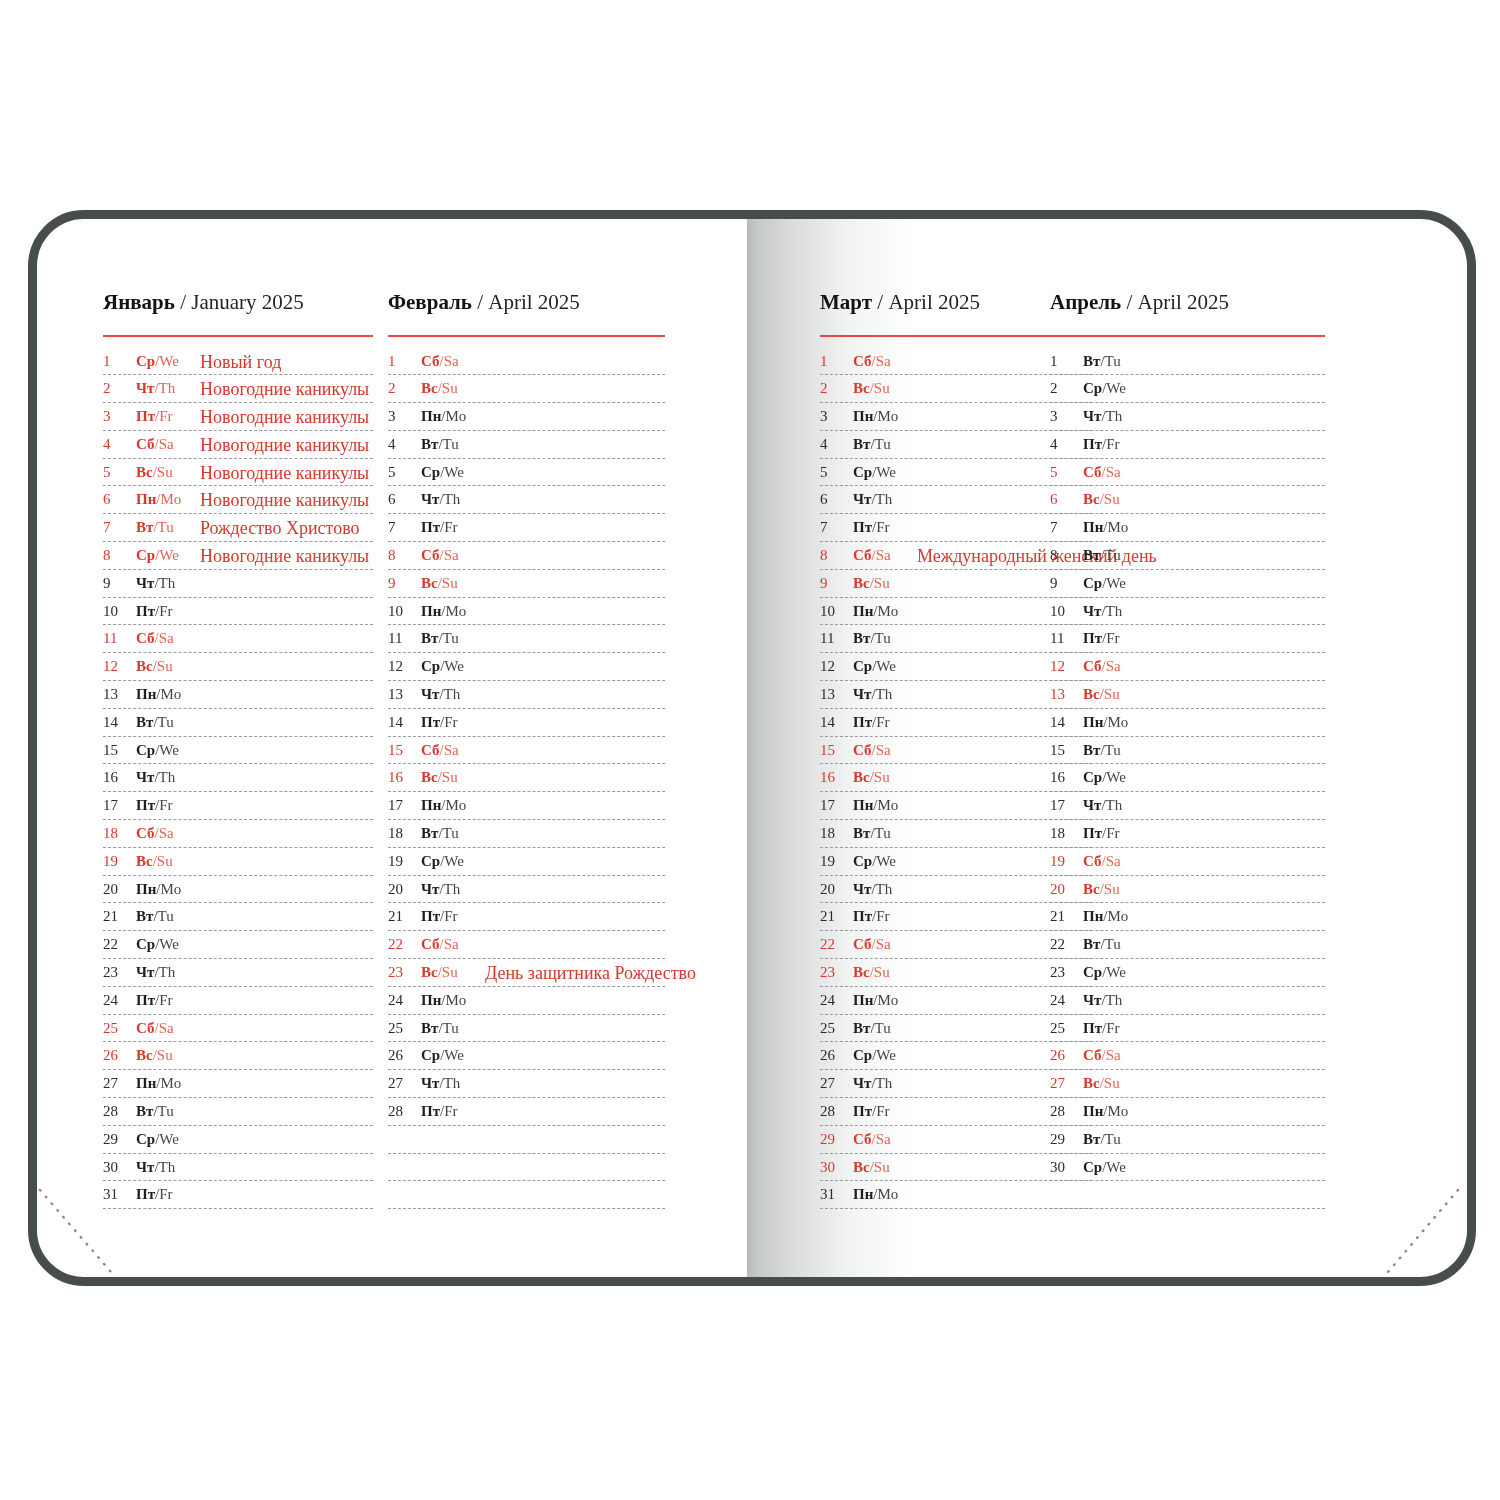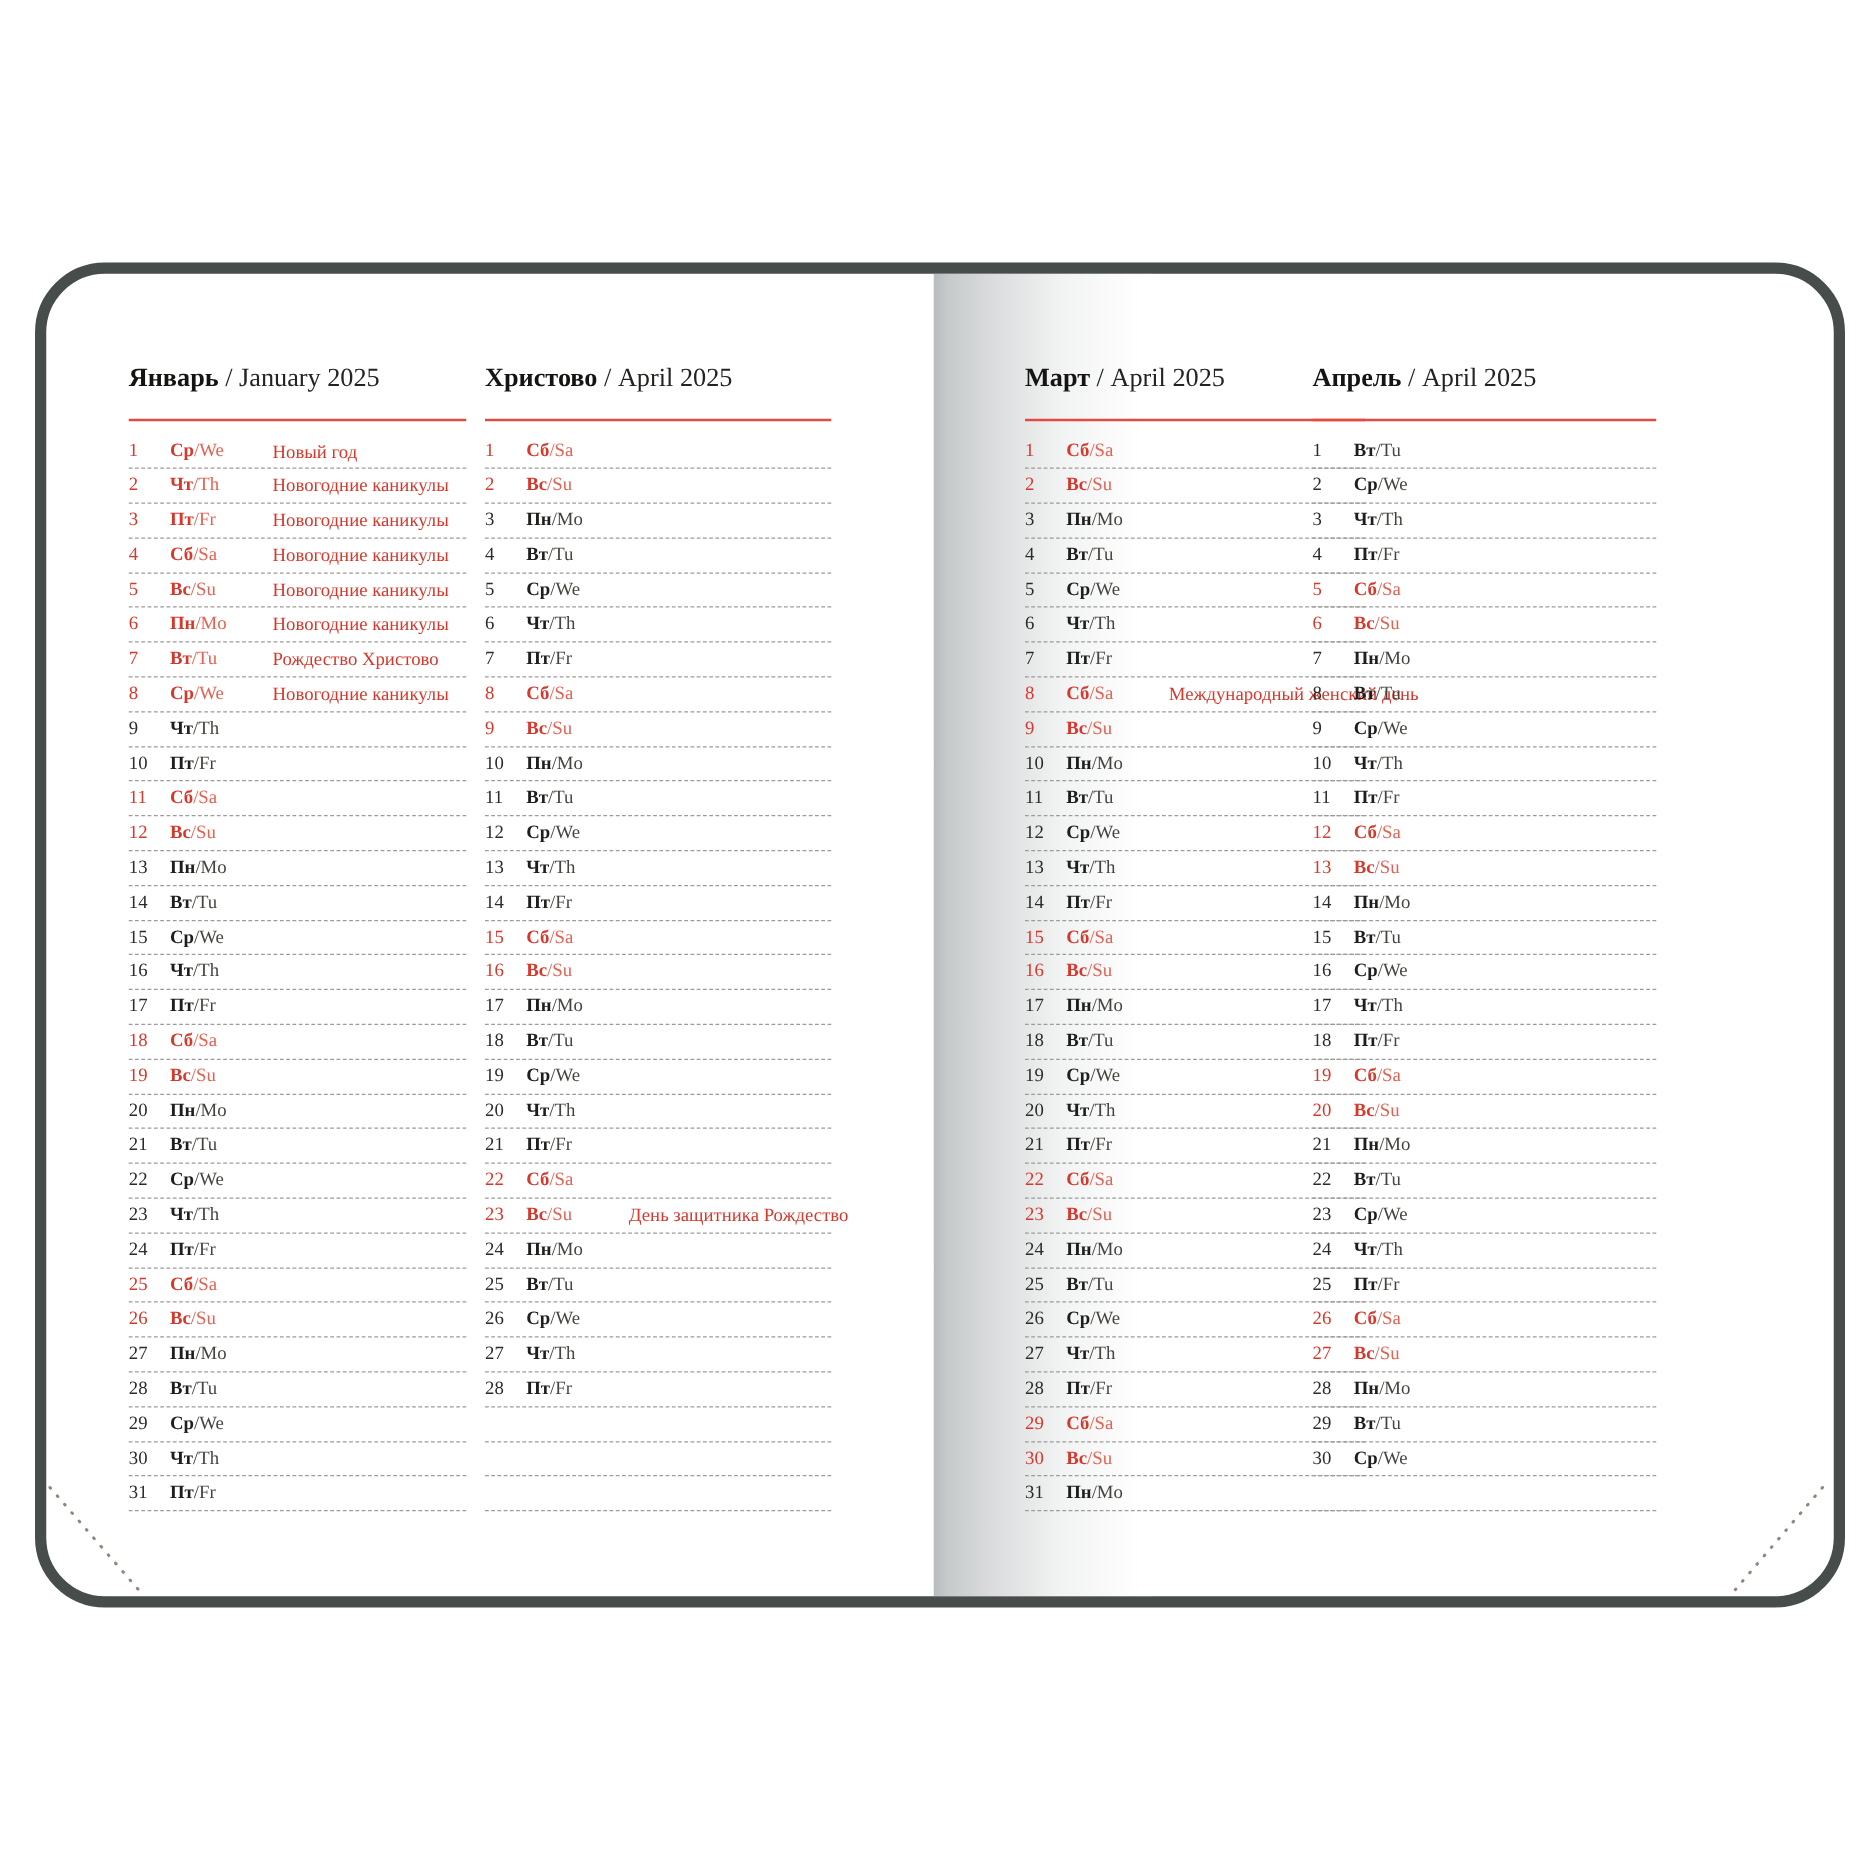--- a/index.html
+++ b/index.html
@@ -52,22 +52,22 @@
   .row{position:relative;height:27.8px;border-bottom:1px dashed var(--dash-gray);}
   .row .num{
     position:absolute;left:0;top:0;line-height:27.5px;
     font-size:15px;color:#2b2b29;
   }
   .row .dw{position:absolute;left:33px;top:0;line-height:27.5px;font-size:15px;white-space:nowrap;}
   .row .dw .ru{font-weight:bold;color:var(--ink-black);}
   .row .dw .sl{color:var(--ink-gray);}
   .row .dw .en{color:var(--ink-gray);}
   .row .note{
-    position:absolute;left:115px;top:0;line-height:28.5px;
-    font-size:15px;color:var(--holiday-red);white-space:nowrap;
+    position:absolute;left:97px;top:0;line-height:28.5px;
+    font-size:18px;color:var(--holiday-red);white-space:nowrap;
   }
   .row.red .num{color:var(--holiday-red);}
   .row.red .dw .ru{color:var(--holiday-red);}
   .row.red .dw .sl,
   .row.red .dw .en{color:var(--holiday-red-light);}
 </style>
 </head>
 <body>
 
 <div class="canvas">
@@ -207,21 +207,21 @@
             <span class="dw"><b class="ru">Чт</b><span class="sl">/</span><span class="en">Th</span></span>
           </div>
           <div class="row">
             <span class="num">31</span>
             <span class="dw"><b class="ru">Пт</b><span class="sl">/</span><span class="en">Fr</span></span>
           </div>
         </div>
     </section>
 
     <section class="month m1">
-      <h2 class="mh"><span class="hru">Христово</span><span class="hsep"> / </span><span class="hen">April 2025</span></h2>
+      <h2 class="mh"><span class="hru">Февраль</span><span class="hsep"> / </span><span class="hen">April 2025</span></h2>
       <div class="rows">
           <div class="row red">
             <span class="num">1</span>
             <span class="dw"><b class="ru">Сб</b><span class="sl">/</span><span class="en">Sa</span></span>
           </div>
           <div class="row red">
             <span class="num">2</span>
             <span class="dw"><b class="ru">Вс</b><span class="sl">/</span><span class="en">Su</span></span>
           </div>
           <div class="row">

